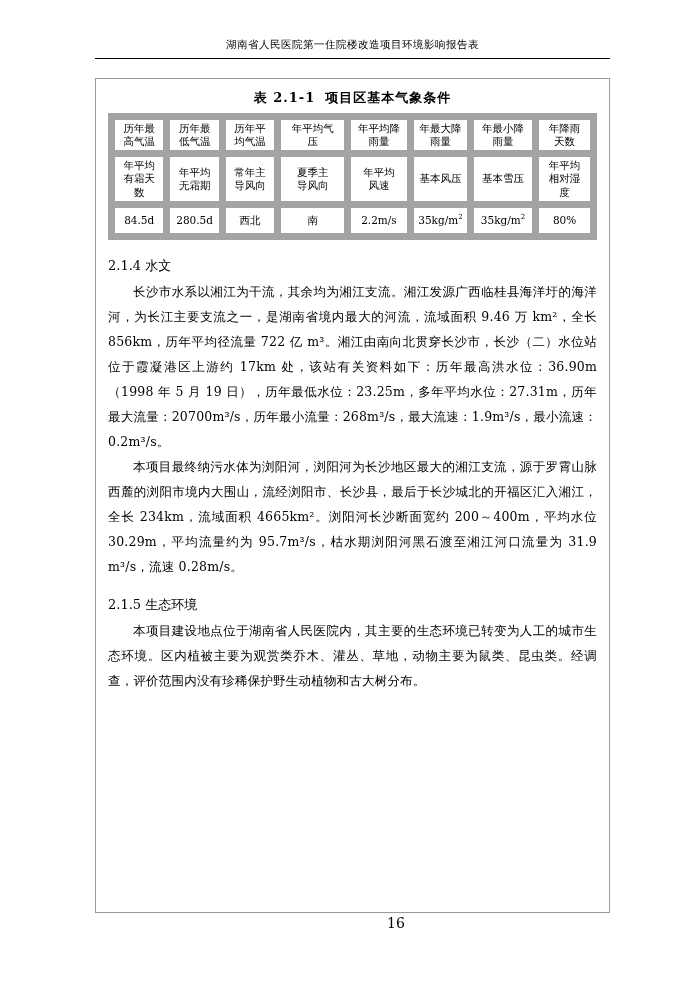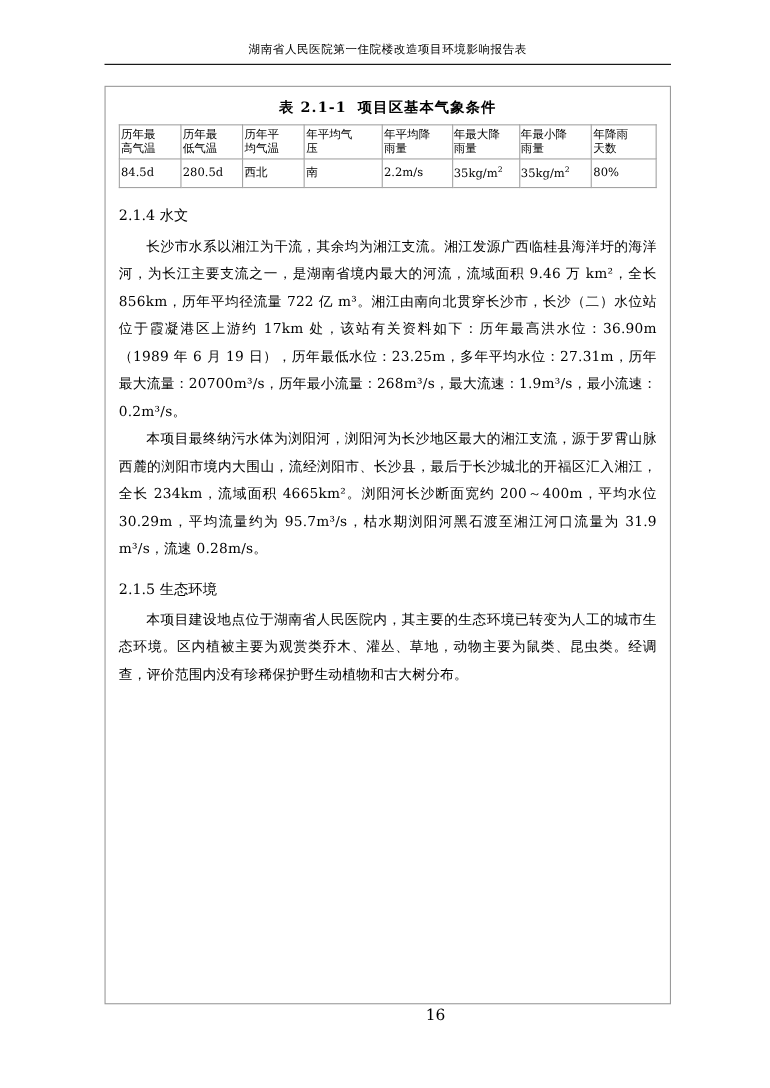--- a/index.html
+++ b/index.html
@@ -59,21 +59,22 @@
     margin: 2px 0 6px 0;
     letter-spacing: 1px;
   }
   .tbl-title .tnum { font-weight: bold; margin-right: 10px; }
   table.clim {
     border-collapse: collapse;
     width: 100%;
     table-layout: fixed;
   }
   table.clim td {
-    border: 1px solid #a3a3a3;
+    border: 7px solid #a3a3a3;
+    text-align: center;
     vertical-align: middle;
     font-size: 10.5px;
     line-height: 1.25;
     padding: 3px 1px;
     height: 19px;
   }
   table.clim td.hdr {
     font-size: 10.5px;
     padding: 2px 1px;
   }
@@ -133,34 +134,44 @@
           <td class="hdr">历年最<br>高气温</td>
           <td class="hdr">历年最<br>低气温</td>
           <td class="hdr">历年平<br>均气温</td>
           <td class="hdr">年平均气<br>压</td>
           <td class="hdr">年平均降<br>雨量</td>
           <td class="hdr">年最大降<br>雨量</td>
           <td class="hdr">年最小降<br>雨量</td>
           <td class="hdr">年降雨<br>天数</td>
         </tr>
         <tr>
+          <td class="hdr">年平均<br>有霜天<br>数</td>
+          <td class="hdr">年平均<br>无霜期</td>
+          <td class="hdr">常年主<br>导风向</td>
+          <td class="hdr">夏季主<br>导风向</td>
+          <td class="hdr">年平均<br>风速</td>
+          <td class="hdr">基本风压</td>
+          <td class="hdr">基本雪压</td>
+          <td class="hdr">年平均<br>相对湿<br>度</td>
+        </tr>
+        <tr>
           <td>84.5d</td>
           <td>280.5d</td>
           <td>西北</td>
           <td>南</td>
           <td>2.2m/s</td>
           <td>35kg/m<sup>2</sup></td>
           <td>35kg/m<sup>2</sup></td>
           <td>80%</td>
         </tr>
       </tbody>
     </table>
 
     <div class="sec">2.1.4 水文</div>
-    <p class="para">长沙市水系以湘江为干流，其余均为湘江支流。湘江发源广西临桂县海洋圩的海洋河，为长江主要支流之一，是湖南省境内最大的河流，流域面积 9.46 万 km²，全长 856km，历年平均径流量 722 亿 m³。湘江由南向北贯穿长沙市，长沙（二）水位站位于霞凝港区上游约 17km 处，该站有关资料如下：历年最高洪水位：36.90m（1989 年 6 月 19 日），历年最低水位：23.25m，多年平均水位：27.31m，历年最大流量：20700m³/s，历年最小流量：268m³/s，最大流速：1.9m³/s，最小流速：0.2m³/s。</p>
+    <p class="para">长沙市水系以湘江为干流，其余均为湘江支流。湘江发源广西临桂县海洋圩的海洋河，为长江主要支流之一，是湖南省境内最大的河流，流域面积 9.46 万 km²，全长 856km，历年平均径流量 722 亿 m³。湘江由南向北贯穿长沙市，长沙（二）水位站位于霞凝港区上游约 17km 处，该站有关资料如下：历年最高洪水位：36.90m（1998 年 5 月 19 日），历年最低水位：23.25m，多年平均水位：27.31m，历年最大流量：20700m³/s，历年最小流量：268m³/s，最大流速：1.9m³/s，最小流速：0.2m³/s。</p>
     <p class="para">本项目最终纳污水体为浏阳河，浏阳河为长沙地区最大的湘江支流，源于罗霄山脉西麓的浏阳市境内大围山，流经浏阳市、长沙县，最后于长沙城北的开福区汇入湘江，全长 234km，流域面积 4665km²。浏阳河长沙断面宽约 200～400m，平均水位 30.29m，平均流量约为 95.7m³/s，枯水期浏阳河黑石渡至湘江河口流量为 31.9 m³/s，流速 0.28m/s。</p>
 
     <div class="sec">2.1.5 生态环境</div>
     <p class="para">本项目建设地点位于湖南省人民医院内，其主要的生态环境已转变为人工的城市生态环境。区内植被主要为观赏类乔木、灌丛、草地，动物主要为鼠类、昆虫类。经调查，评价范围内没有珍稀保护野生动植物和古大树分布。</p>
 
   </div>
 
   <div class="pageno">16</div>
 
 </div>

